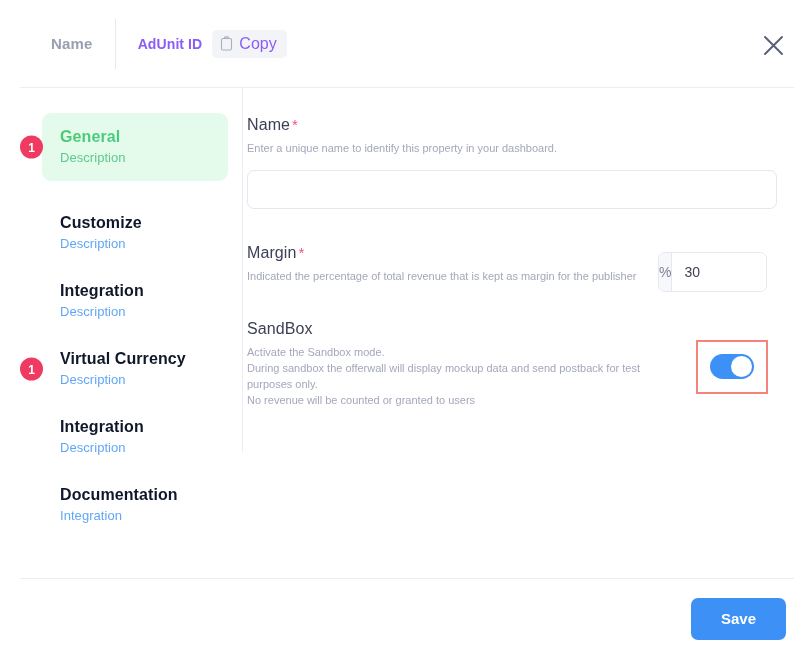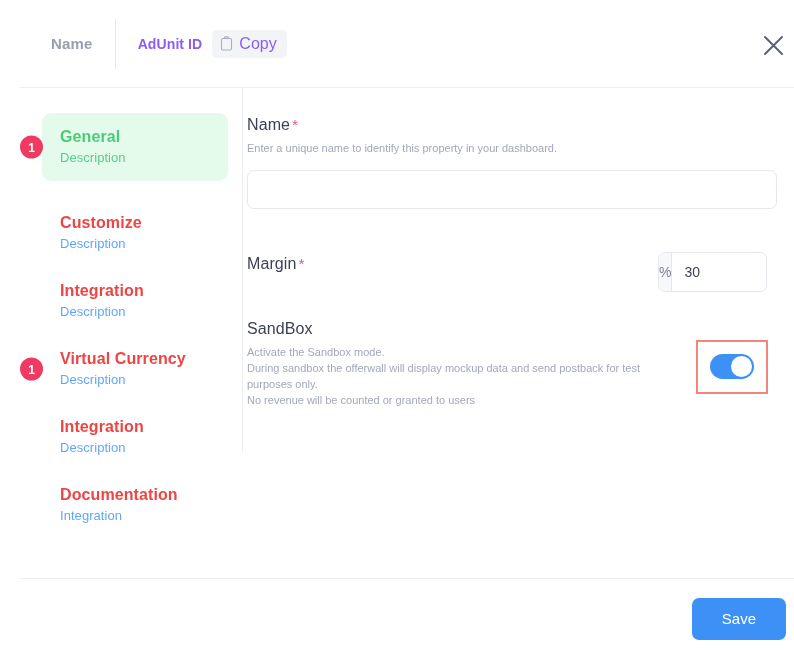--- a/index.html
+++ b/index.html
@@ -91,21 +91,21 @@
     position: relative;
     margin: 0 14px 0 22px;
     padding: 14px 14px 16px 18px;
     border-radius: 9px;
     cursor: pointer;
   }
   .nav-item.active { background: #e4fbeb; }
   .nav-title {
     font-size: 16px;
     font-weight: bold;
-    color: #ef4444;
+    color: #0f172a;
     line-height: 1.25;
     letter-spacing: .1px;
   }
   .nav-item.active .nav-title {
     background: linear-gradient(90deg, #49c96d 0%, #44cfa0 100%);
     -webkit-background-clip: text;
     background-clip: text;
     color: transparent;
   }
   .nav-desc {
@@ -238,21 +238,21 @@
     align-items: center;
     justify-content: flex-end;
     padding-right: 28px;
   }
   .save-btn {
     background: #3d90f5;
     color: #fff;
     border: none;
     border-radius: 7px;
     font-size: 15px;
-    font-weight: normal;
+    font-weight: bold;
     padding: 4px 30px;
     height: 42px;
     cursor: pointer;
     font-family: "Liberation Sans", sans-serif;
   }
 </style>
 </head>
 <body>
 
 <div class="modal">
@@ -321,20 +321,21 @@
     <div class="field">
       <div class="f-label"><span>Name</span><span class="req">*</span></div>
       <div class="f-help">Enter a unique name to identify this property in your dashboard.</div>
       <input class="text-input" type="text" value="" style="">
     </div>
 
     <div class="field">
       <div class="margin-row">
         <div class="margin-left">
           <div class="f-label"><span>Margin</span><span class="req">*</span></div>
+          <div class="f-help">Indicated the percentage of total revenue that is kept as margin for the publisher</div>
         </div>
         <div class="pct-group">
           <div class="pct-sign">%</div>
           <input class="pct-val" type="text" value="30" style="">
         </div>
       </div>
     </div>
 
     <div class="field">
       <div class="sandbox-row">

